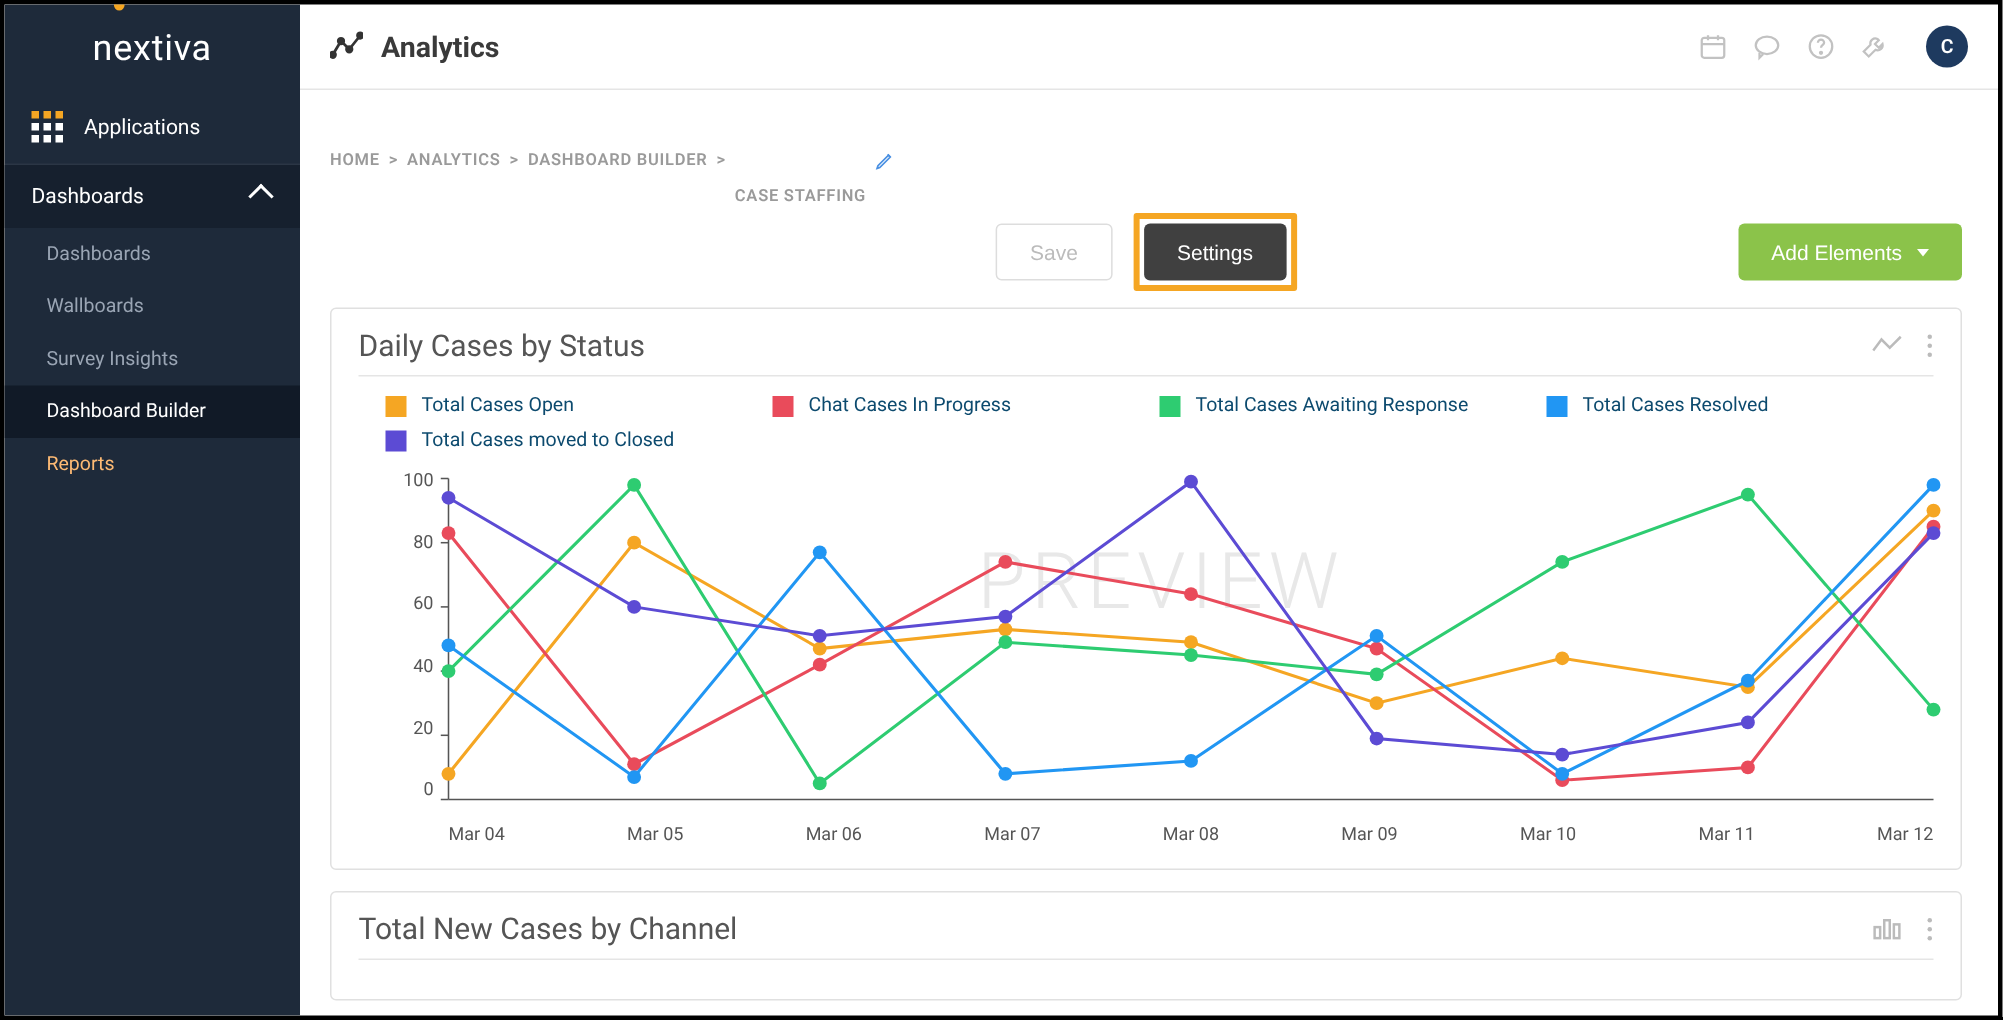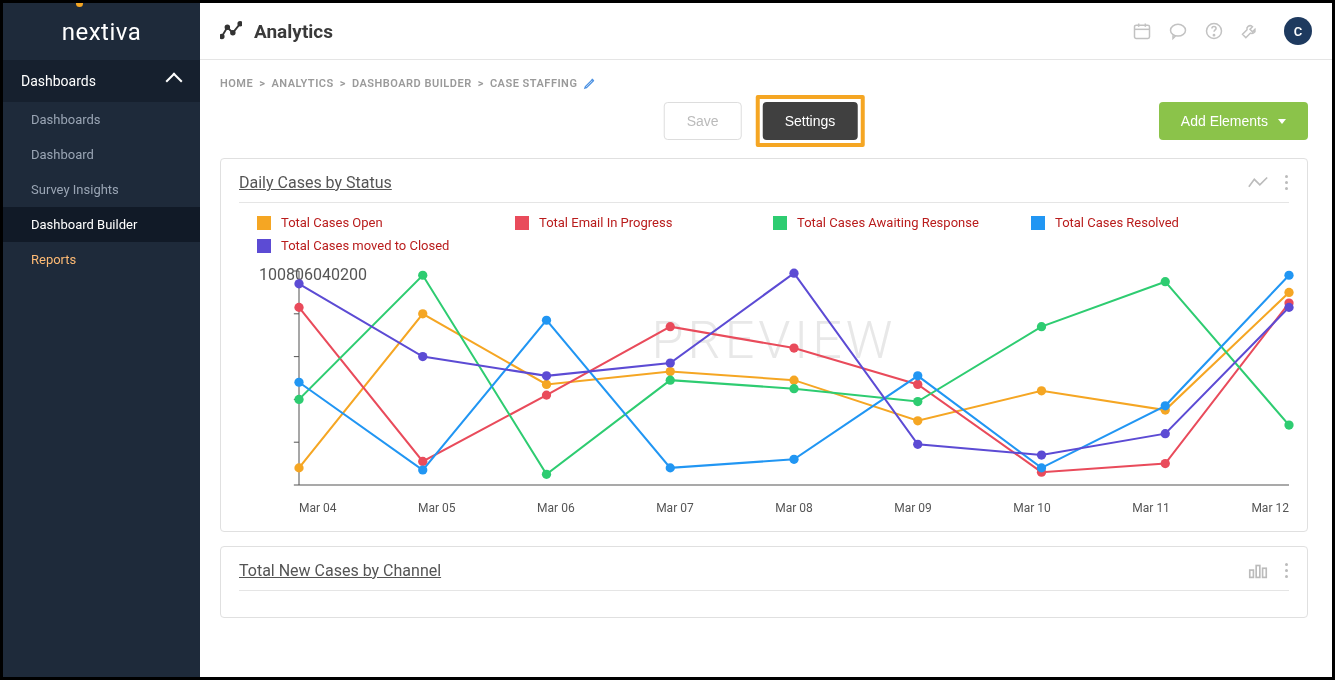--- a/index.html
+++ b/index.html
@@ -162,21 +162,21 @@
     padding: 16px 20px 6px 20px;
     font-size: 11px;
     letter-spacing: 0.5px;
     color: #9a9a9a;
     font-weight: 600;
     display: flex;
     align-items: center;
     gap: 6px;
   }
   .breadcrumb a { color: #9a9a9a; text-decoration: none; cursor: pointer; }
-  .breadcrumb .current { color: #9a9a9a; }
+  .breadcrumb .current { color: #9a9a9a; margin-top: 48px; }
   .pencil {
     width: 14px; height: 14px;
     color: #4a90e2;
     cursor: pointer;
   }
 
   .action-row {
     display: flex;
     align-items: center;
     padding: 6px 20px 18px 20px;
@@ -239,24 +239,23 @@
     background: #fff;
   }
   .panel-title-row {
     display: flex;
     align-items: center;
     border-bottom: 1px solid #e5e5e5;
     padding-bottom: 8px;
     margin-bottom: 10px;
   }
   .panel-title {
-    font-size: 16px;
+    font-size: 20px;
     color: #555;
     font-weight: 400;
-    text-decoration: underline;
   }
   .panel-title-spacer { flex:1; }
   .panel-type-icon {
     color: #bbb;
     margin-right: 12px;
     cursor: pointer;
   }
   .panel-menu {
     width: 3px; display: flex; flex-direction: column; gap: 3px; cursor: pointer;
     padding: 4px;
@@ -266,21 +265,21 @@
   .legend {
     display: flex;
     flex-wrap: wrap;
     gap: 8px 0;
     padding: 2px 0 6px 18px;
   }
   .legend-item {
     display: inline-flex;
     align-items: center;
     font-size: 13px;
-    color: #b91c1c;
+    color: #0c4a6e;
     width: 258px;
     gap: 10px;
     cursor: pointer;
   }
   .legend-swatch { width:14px; height:14px; display:inline-block; }
 
   .chart-area {
     position: relative;
     height: 250px;
     margin-top: 6px;
@@ -295,24 +294,24 @@
     color: #e8e8e8;
     letter-spacing: 4px;
     pointer-events: none;
     user-select: none;
   }
   .y-axis {
     position: absolute;
     left: 0; top: 0; bottom: 30px;
     width: 36px;
     display: flex;
-    flex-direction: row;
+    flex-direction: column;
     justify-content: space-between;
     text-align: right;
-    font-size: 16px;
+    font-size: 12px;
     color: #555;
     padding-right: 6px;
   }
   .plot {
     position: absolute;
     left: 40px; right: 0; top: 6px; bottom: 30px;
   }
   .x-axis {
     position: absolute;
     left: 40px; right: 0; bottom: 0;
@@ -341,26 +340,40 @@
 </head>
 <body>
 
 <div class="outer-frame">
 
   <aside class="sidebar">
     <div class="logo-area">
       <span class="logo-text">nextiva</span>
       <span class="logo-dot"></span>
     </div>
+    <div class="side-apps">
+      <span class="apps-grid">
+        <span></span>
+          <span></span>
+          <span></span>
+          <span></span>
+          <span></span>
+          <span></span>
+          <span></span>
+          <span></span>
+          <span></span>
+      </span>
+      <span>Applications</span>
+    </div>
     <div class="side-section-header">
       <span>Dashboards</span>
       <span class="chev"></span>
     </div>
     <div class="side-item">Dashboards</div>
-    <div class="side-item">Dashboard</div>
+    <div class="side-item">Wallboards</div>
     <div class="side-item">Survey Insights</div>
     <div class="side-item active">Dashboard Builder</div>
     <div class="side-item-top">Reports</div>
   </aside>
 
   <main class="main">
     <div class="topbar">
       <svg class="analytics-icon" viewBox="0 0 24 24" fill="none" stroke="#333" stroke-width="2">
         <polyline points="2,18 8,8 14,14 22,4"></polyline>
         <circle cx="2" cy="18" r="2" fill="#333"></circle>
@@ -443,21 +456,21 @@
               <span></span>
             </div>
         </div>
         <div class="legend">
           <div class="legend-item">
               <span class="legend-swatch" style="background:#f5a623"></span>
               <span>Total Cases Open</span>
             </div>
           <div class="legend-item">
               <span class="legend-swatch" style="background:#e94b5b"></span>
-              <span>Total Email In Progress</span>
+              <span>Chat Cases In Progress</span>
             </div>
           <div class="legend-item">
               <span class="legend-swatch" style="background:#2ecc71"></span>
               <span>Total Cases Awaiting Response</span>
             </div>
           <div class="legend-item">
               <span class="legend-swatch" style="background:#2196f3"></span>
               <span>Total Cases Resolved</span>
             </div>
           <div class="legend-item">

